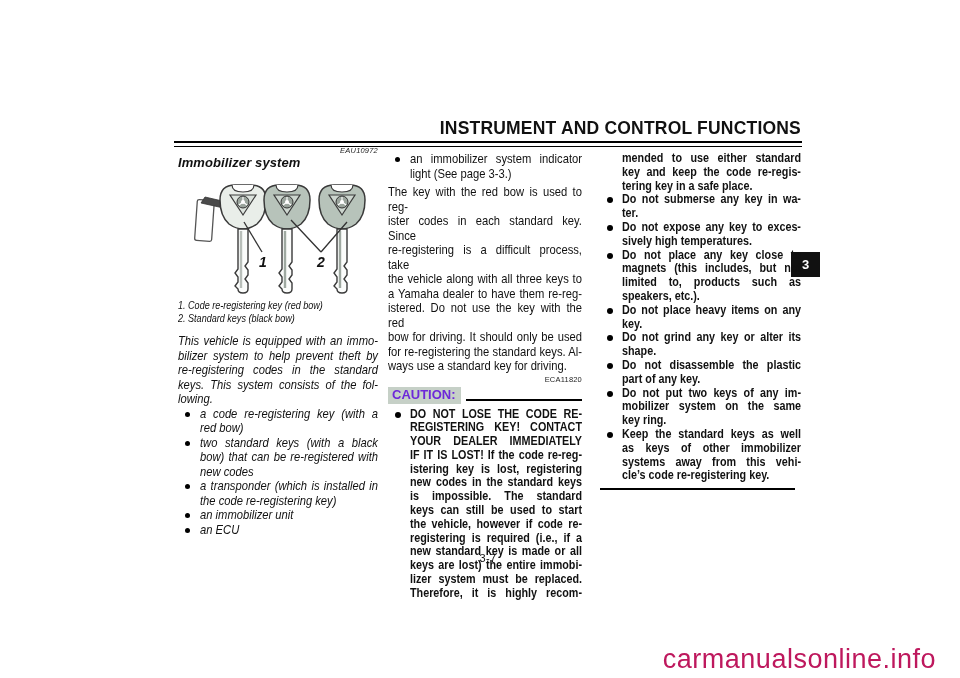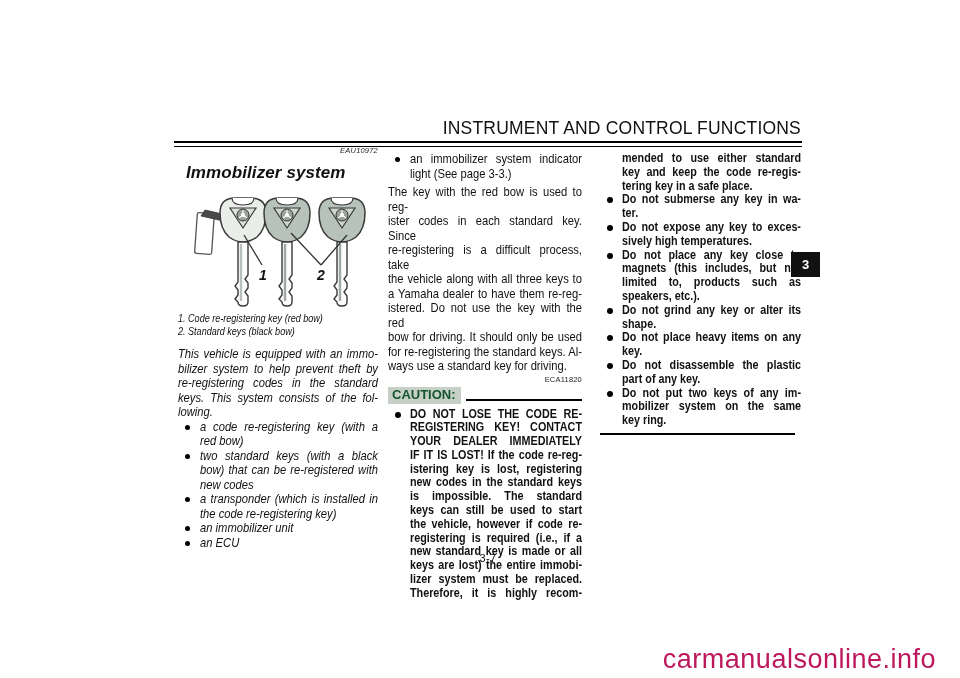--- a/index.html
+++ b/index.html
@@ -1,36 +1,36 @@
 <!DOCTYPE html>
 <html><head>
 <meta charset="utf-8">
 <style>
   html,body{margin:0;padding:0;background:#fff;}
   .page{position:relative;width:960px;height:678px;background:#fff;overflow:hidden;
         font-family:"Liberation Sans","DejaVu Sans",sans-serif;color:#111;}
 
   
-  .header-title{position:absolute;top:118px;right:159px;font-size:17.5px;font-weight:normal;
+  .header-title{position:absolute;top:118px;right:159px;font-size:17.5px;font-weight:bold;
                 letter-spacing:.2px;white-space:nowrap;}
   .header-rule{position:absolute;left:174px;top:141px;width:628px;height:3px;
                border-top:2.5px solid #000;border-bottom:1.5px solid #000;}
 
   
   .tab3{position:absolute;left:791px;top:252px;width:29px;height:25px;background:#111;
         color:#fff;font-size:13px;font-weight:bold;text-align:center;line-height:25px;}
 
   
   .col{position:absolute;top:146px;}
   .col-left{left:178px;width:200px;font-style:italic;}
   .col-mid{left:388px;width:194px;top:148px;}
   .col-right{left:600px;width:201px;top:148px;}
 
   .code-right{text-align:right;font-size:7.5px;color:#222;letter-spacing:.2px;line-height:9px;}
-  .sec-title{margin:8px;font-size:17px;font-weight:bold;letter-spacing:.1px;}
+  .sec-title{margin:0;font-size:13px;font-weight:bold;letter-spacing:.1px;}
 
   
   .figure{position:relative;width:200px;height:114px;margin-top:10px;}
 
   .captions{margin-top:5px;font-size:10.5px;line-height:13px;}
   .captions .ln{text-align:left !important;text-align-last:auto !important;}
 
   
   .cond{width:116%;transform:scaleX(0.862);transform-origin:0 0;}
   .lines .ln{text-align:justify;text-align-last:justify;white-space:normal;}
@@ -42,21 +42,21 @@
 
   .para{margin-top:9px;}
 
   .li{position:relative;padding-left:22px;}
   .li .blt{position:absolute;left:7px;top:5px;width:5px;height:5px;border-radius:50%;background:#000;}
   .li.b .blt{top:4px;width:6px;height:6px;}
   .li.nob{padding-left:22px;}
 
   
   .caution-row{display:flex;align-items:flex-end;margin-top:3px;margin-bottom:4px;}
-  .caution-label{background:#c6d0c7;color:#14532d;font-weight:bold;font-size:13px;
+  .caution-label{background:#c6d0c7;color:#6d28d9;font-weight:bold;font-size:13px;
                  padding:1px 5px 2px 4px;line-height:14px;}
   .caution-line{flex:1;border-bottom:2px solid #000;margin-left:5px;margin-bottom:3px;}
 
   .end-rule{border-top:2px solid #000;width:97%;margin-top:5px;}
 
   
   .page-num{position:absolute;left:174px;top:552px;width:628px;text-align:center;
             font-size:11px;letter-spacing:.3px;}
   .watermark{position:absolute;right:24px;top:644px;font-size:27px;color:#be185d;
              letter-spacing:.5px;}
@@ -246,46 +246,55 @@
       <div class="lines cond bold-txt">
           <div class="ln">Do not place any key close to</div>
           <div class="ln">magnets (this includes, but not</div>
           <div class="ln">limited to, products such as</div>
           <div class="ln">speakers, etc.).</div>
         </div>
     </div>
     <div class="li b">
       <span class="blt"></span>
       <div class="lines cond bold-txt">
+          <div class="ln">Do not place heavy items on any</div>
+          <div class="ln">key.</div>
+        </div>
+    </div>
+    <div class="li b">
+      <span class="blt"></span>
+      <div class="lines cond bold-txt">
           <div class="ln">Do not grind any key or alter its</div>
           <div class="ln">shape.</div>
-        </div>
-    </div>
-    <div class="li b">
-      <span class="blt"></span>
-      <div class="lines cond bold-txt">
-          <div class="ln">Do not place heavy items on any</div>
-          <div class="ln">key.</div>
         </div>
     </div>
     <div class="li b">
       <span class="blt"></span>
       <div class="lines cond bold-txt">
           <div class="ln">Do not disassemble the plastic</div>
           <div class="ln">part of any key.</div>
         </div>
     </div>
     <div class="li b">
       <span class="blt"></span>
       <div class="lines cond bold-txt">
           <div class="ln">Do not put two keys of any im-</div>
           <div class="ln">mobilizer system on the same</div>
           <div class="ln">key ring.</div>
         </div>
     </div>
+    <div class="li b">
+      <span class="blt"></span>
+      <div class="lines cond bold-txt">
+          <div class="ln">Keep the standard keys as well</div>
+          <div class="ln">as keys of other immobilizer</div>
+          <div class="ln">systems away from this vehi-</div>
+          <div class="ln">cle’s code re-registering key.</div>
+        </div>
+    </div>
 
     <div class="end-rule"></div>
   </div>
 
   <div class="page-num">3-7</div>
   <div class="watermark">carmanualsonline.info</div>
 
 </div>
 
 </body></html>

